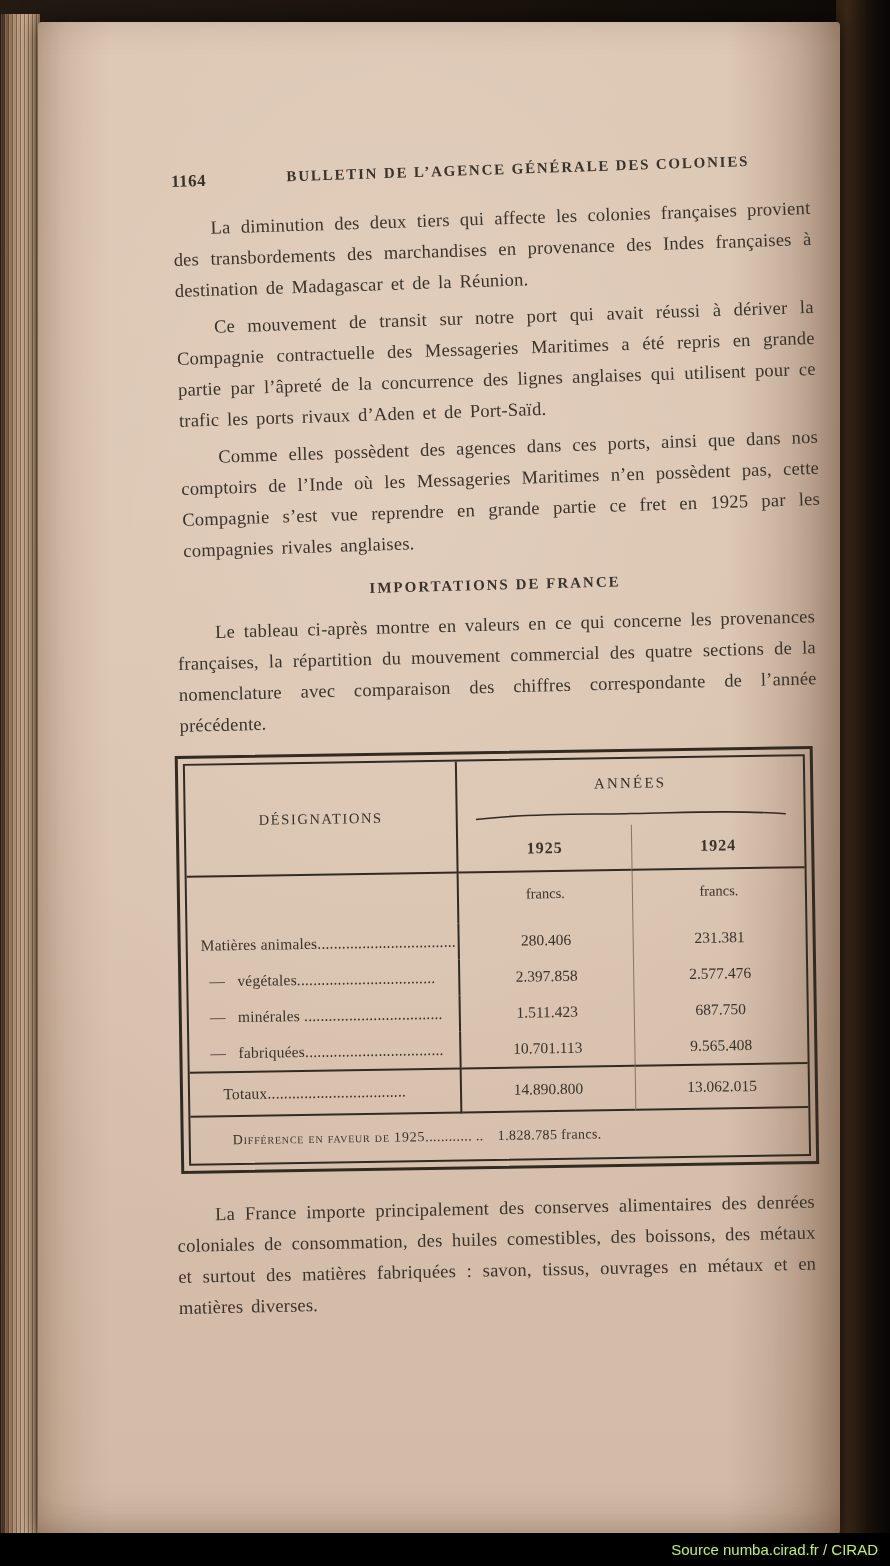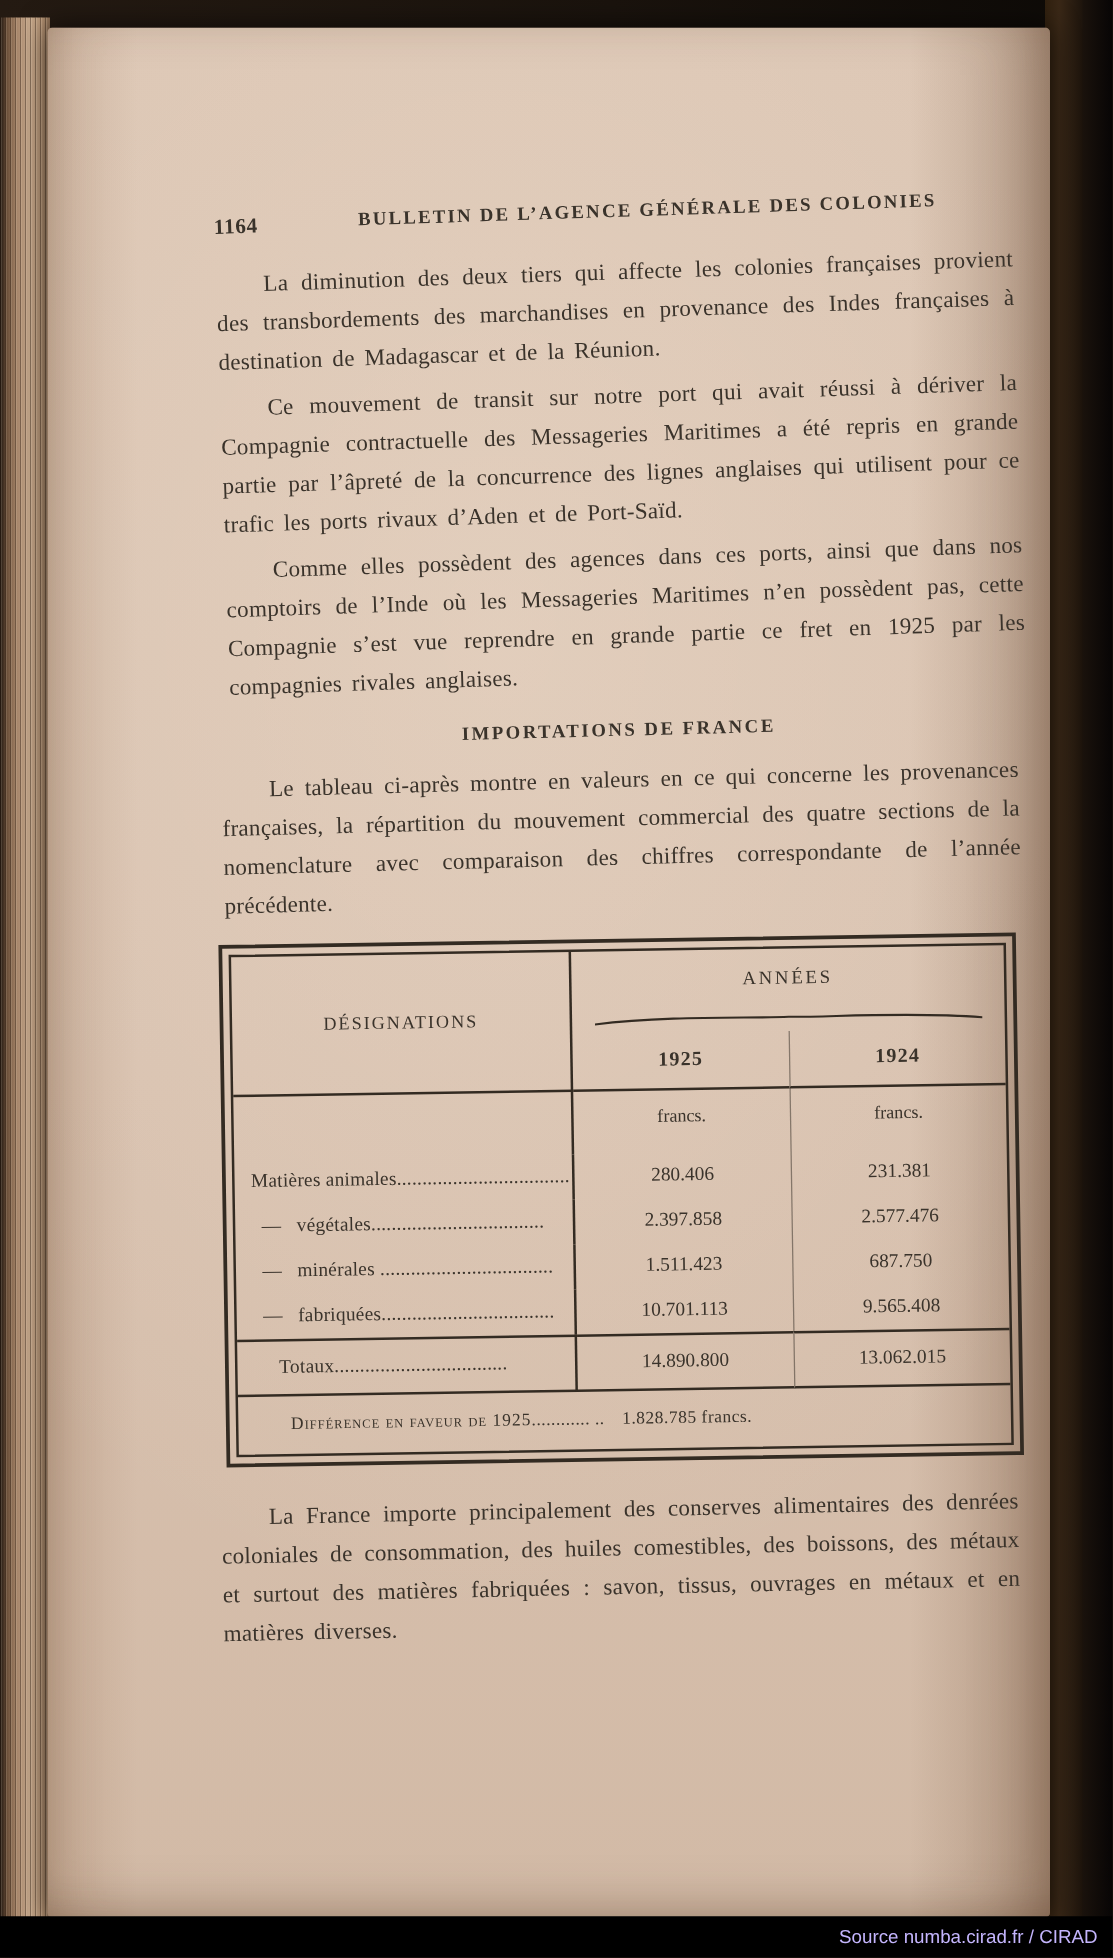--- a/index.html
+++ b/index.html
@@ -125,21 +125,21 @@
   .sc{font-variant:small-caps;letter-spacing:.8px;}
   .diffval{margin-left:14px;}
 
   
   .source-bar{
     position:absolute;left:0;bottom:0;width:890px;height:33px;
     background:#000;
     display:flex;align-items:center;justify-content:flex-end;
     padding-right:12px;
     font-family:"Liberation Sans","DejaVu Sans",sans-serif;
-    font-size:15px;color:#c4b5fd;
+    font-size:15px;color:#bef264;
     z-index:5;
   }
 </style>
 </head>
 <body>
 
 <div class="screen">
 
   <div class="page-stack-left"></div>
   <div class="right-gap"></div>

